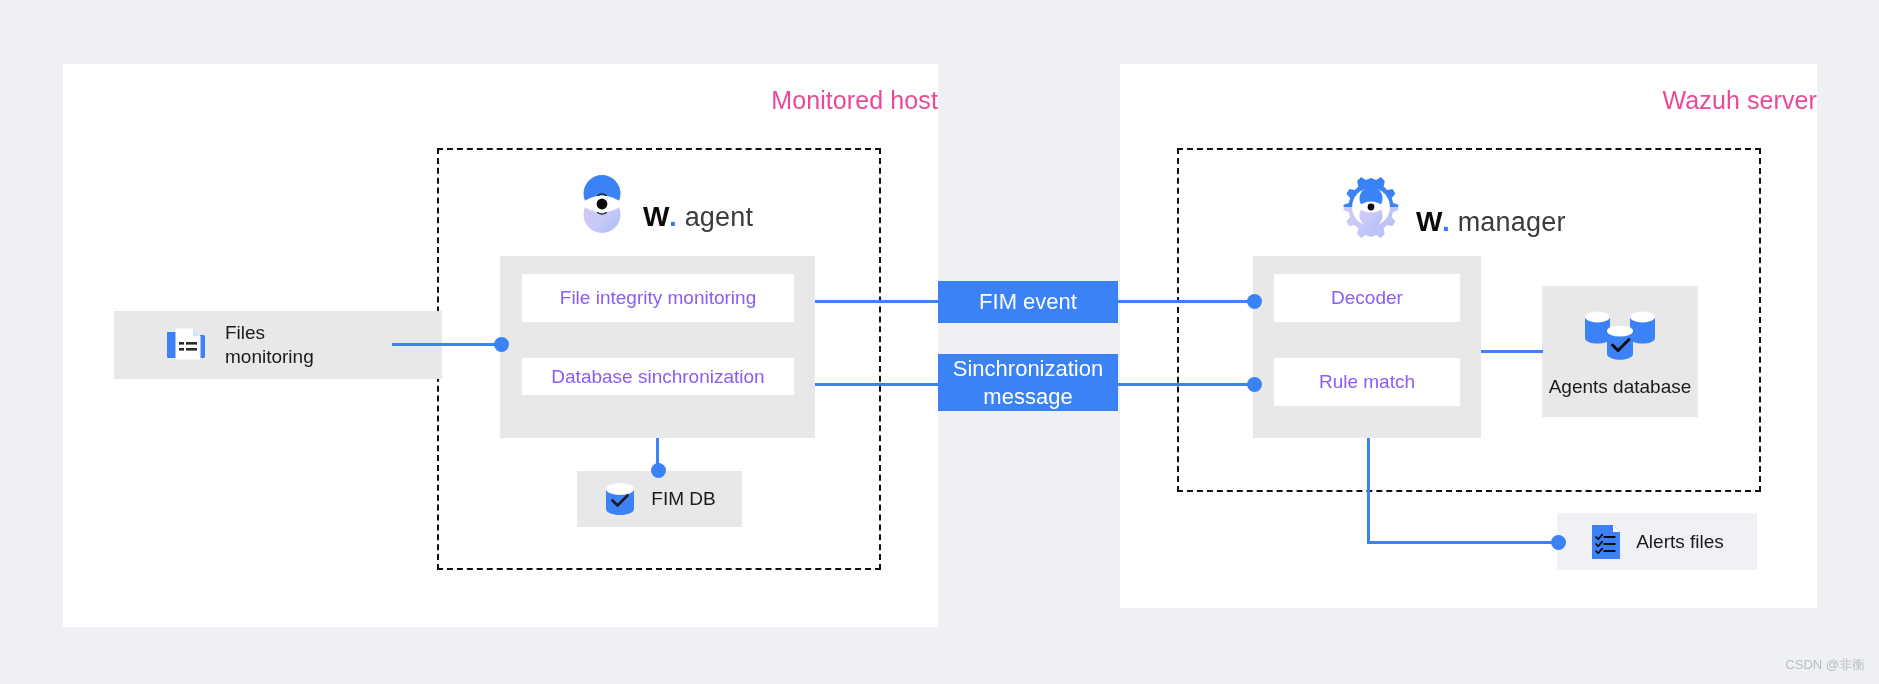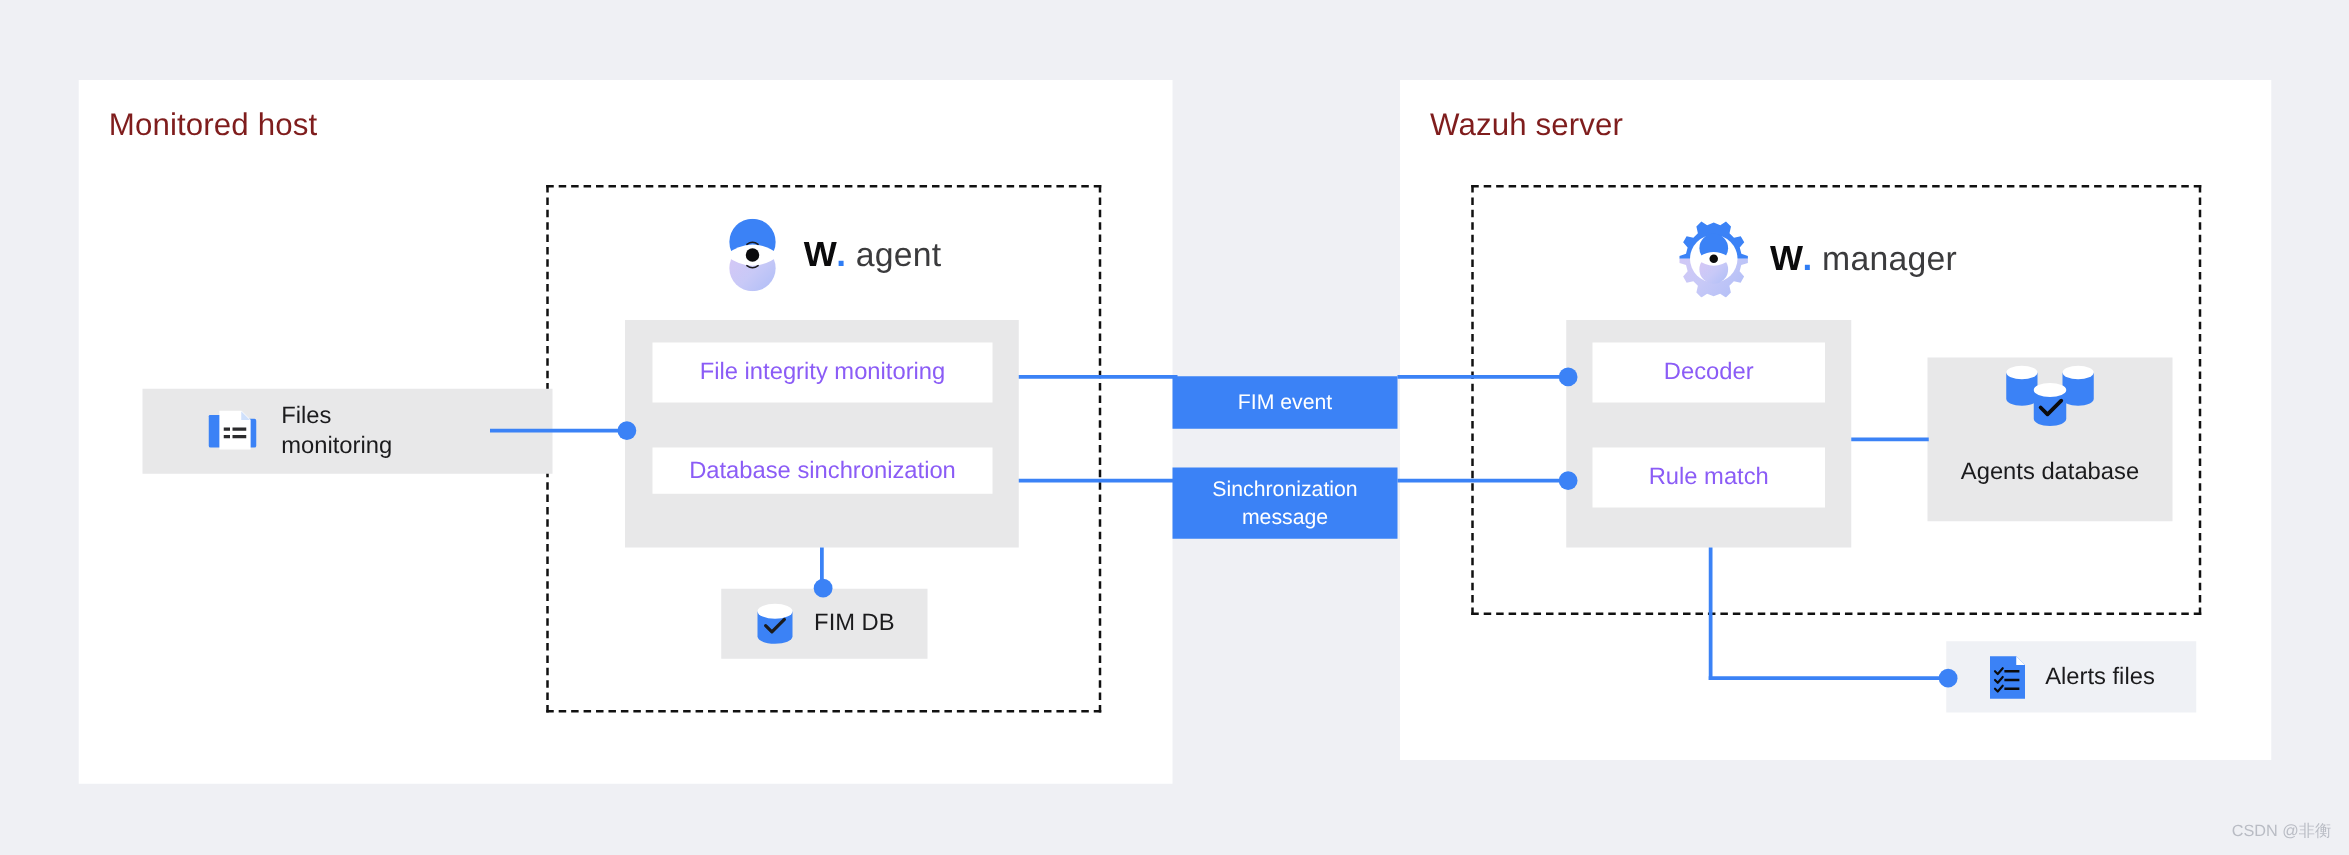--- a/index.html
+++ b/index.html
@@ -27,42 +27,41 @@
     position: absolute;
     background: #ffffff;
   }
   #panel-monitored-host { left: 63px;  top: 64px; width: 875px; height: 563px; }
   #panel-wazuh-server   { left: 1120px; top: 64px; width: 697px; height: 544px; }
 
   .panel-title {
     position: absolute;
     top: 22px;
     left: 0; right: 0;
-    text-align: left;
+    text-align: right;
     font-size: 25px;
-    color: #7f1d1d;
+    color: #ec4899;
     letter-spacing: .1px;
     white-space: nowrap;
-    padding-left: 24px;
   }
 
   
   .dashed-box {
     position: absolute;
     border: 2.5px dashed #111111;
     background: transparent;
   }
   #dashed-agent   { left: 437px;  top: 148px; width: 440px; height: 418px; }
   #dashed-manager { left: 1177px; top: 148px; width: 580px; height: 340px; }
 
   
   .brand-row {
     position: absolute;
     display: flex;
-    align-items: center;
+    align-items: flex-end;
     gap: 14px;
   }
   #brand-agent   { left: 575px;  top: 175px; }
   #brand-manager { left: 1340px; top: 176px; }
   .brand-logo { width: 54px; height: 58px; display: block; flex: none; }
   #brand-manager .brand-logo { width: 62px; height: 62px; }
   .brand-text {
     font-size: 27px;
     color: #3b3b3d;
     white-space: nowrap;
@@ -108,22 +107,22 @@
   }
   #node-files-monitoring {
     left: 114px; top: 311px; width: 278px; height: 68px;
     padding-left: 50px; gap: 17px;
   }
   #node-fim-db {
     left: 577px; top: 471px; width: 165px; height: 56px;
     justify-content: center; gap: 14px;
   }
   #node-agents-database {
-    left: 1542px; top: 286px; width: 196px; height: 131px;
-    flex-direction: column; justify-content: flex-start; gap: 16px;
+    left: 1542px; top: 286px; width: 156px; height: 131px;
+    flex-direction: column; justify-content: center; gap: 6px;
   }
   #node-alerts-files {
     left: 1557px; top: 513px; width: 200px; height: 57px;
     background: #eff1f5; justify-content: center; gap: 14px;
   }
 
   .node-label {
     font-size: 19px;
     color: #1b1b1d;
     line-height: 1.25;
@@ -134,23 +133,22 @@
 
   
   .msg-box {
     position: absolute;
     background: #3b82f6;
     color: #ffffff;
     display: flex;
     align-items: center;
     justify-content: center;
     text-align: center;
-    font-size: 17px;
+    font-size: 22px;
     line-height: 1.25;
-    margin-top: 20px;
   }
   #msg-fim-event { left: 938px; top: 281px; width: 180px; height: 42px; }
   #msg-sync      { left: 938px; top: 354px; width: 180px; height: 57px; }
 
   
   .line {
     position: absolute;
     background: #3b82f6;
   }
   .line.h { height: 3px; }

